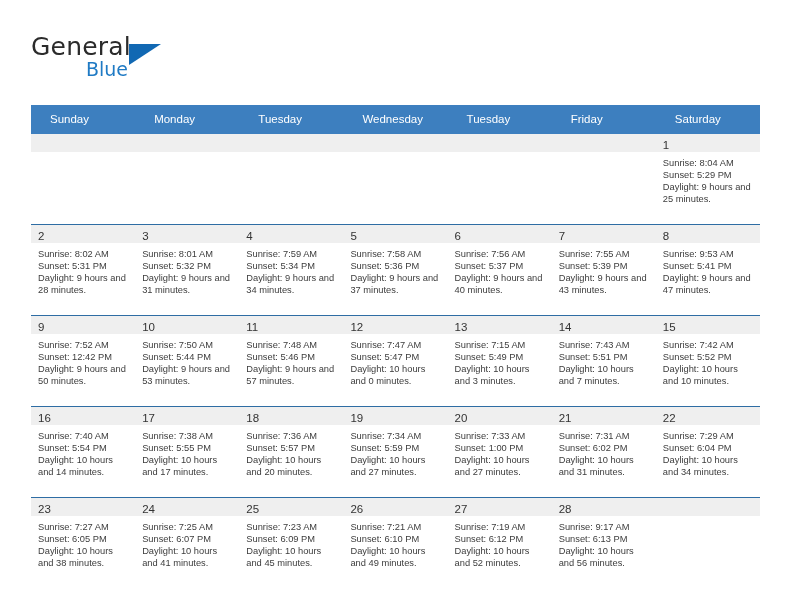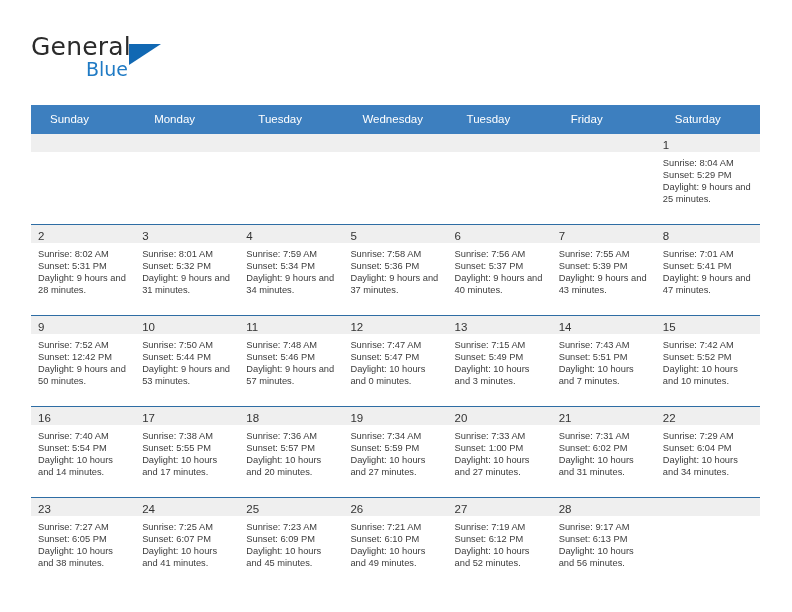--- a/index.html
+++ b/index.html
@@ -288,21 +288,21 @@
                 <div>Sunrise: 7:55 AM</div>
                 <div>Sunset: 5:39 PM</div>
                 <div class="daylight-wrap">Daylight: 9 hours and 43 minutes.</div>
               </div>
             </div>
           </td>
           <td>
             <div class="cell-inner">
               <div class="daynum-band"><span class="daynum">8</span></div>
               <div class="info">
-                <div>Sunrise: 7:01 AM</div>
+                <div>Sunrise: 9:53 AM</div>
                 <div>Sunset: 5:41 PM</div>
                 <div class="daylight-wrap">Daylight: 9 hours and 47 minutes.</div>
               </div>
             </div>
           </td>
         </tr>
         <tr class="week-row">
           <td>
             <div class="cell-inner">
               <div class="daynum-band"><span class="daynum">9</span></div>

